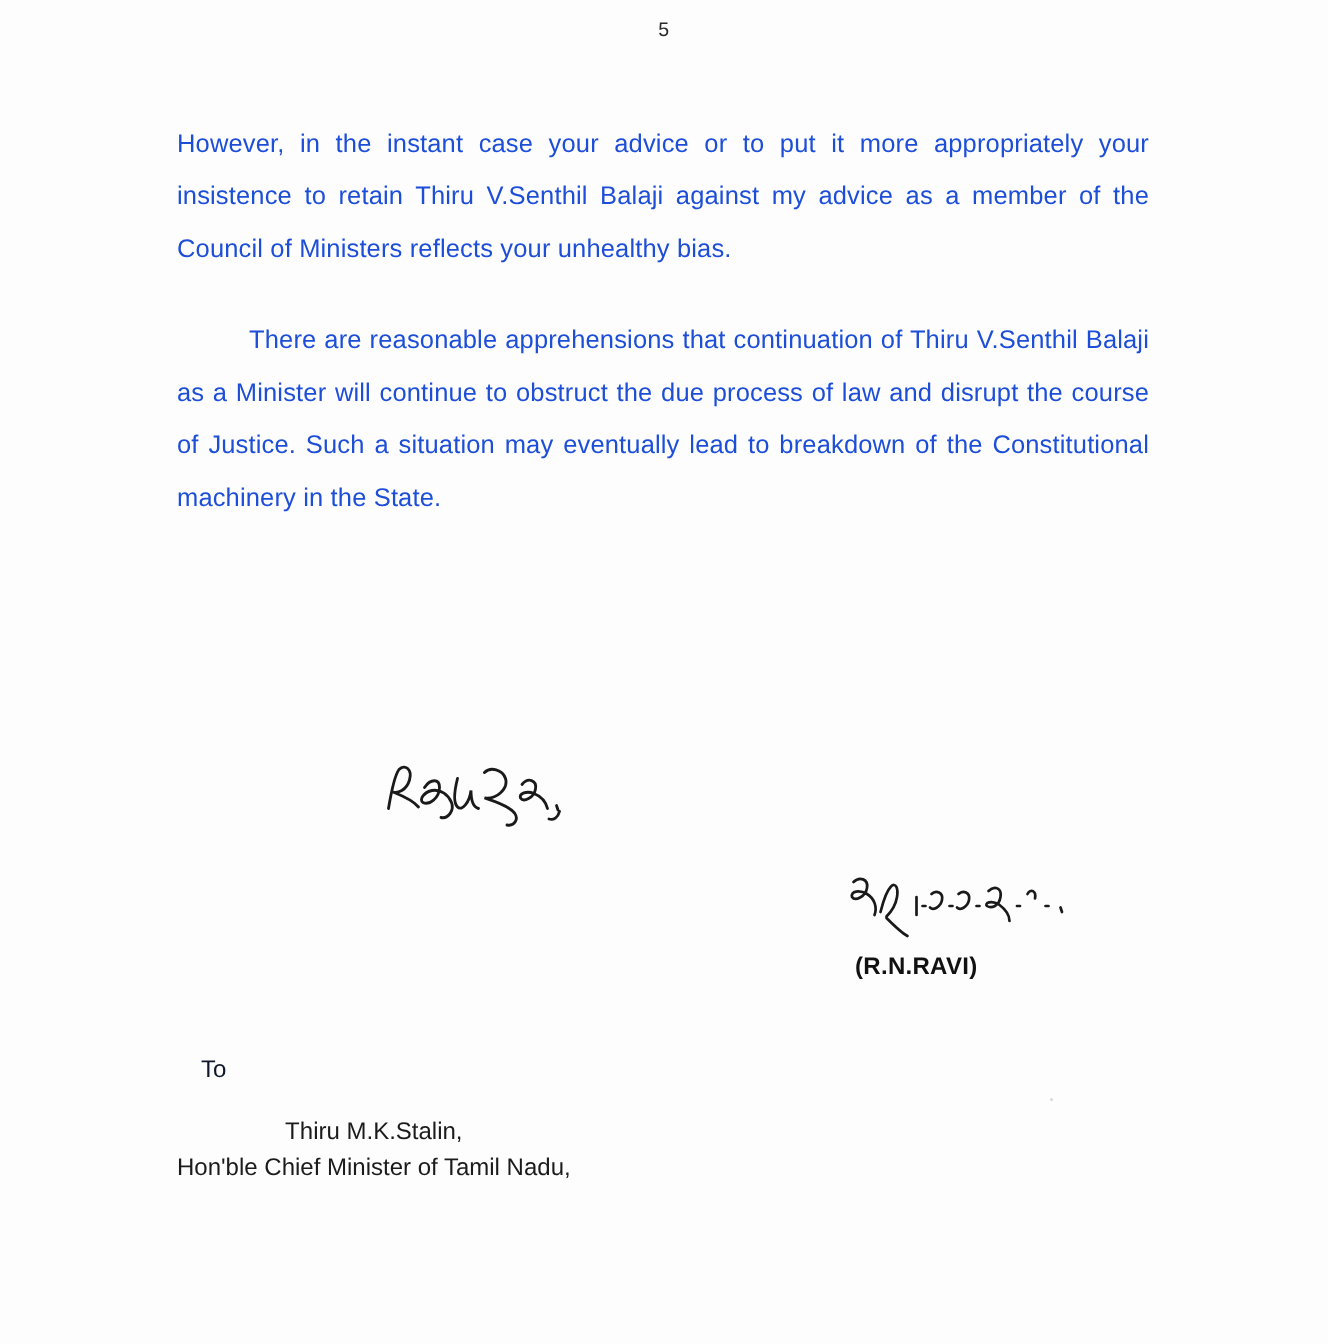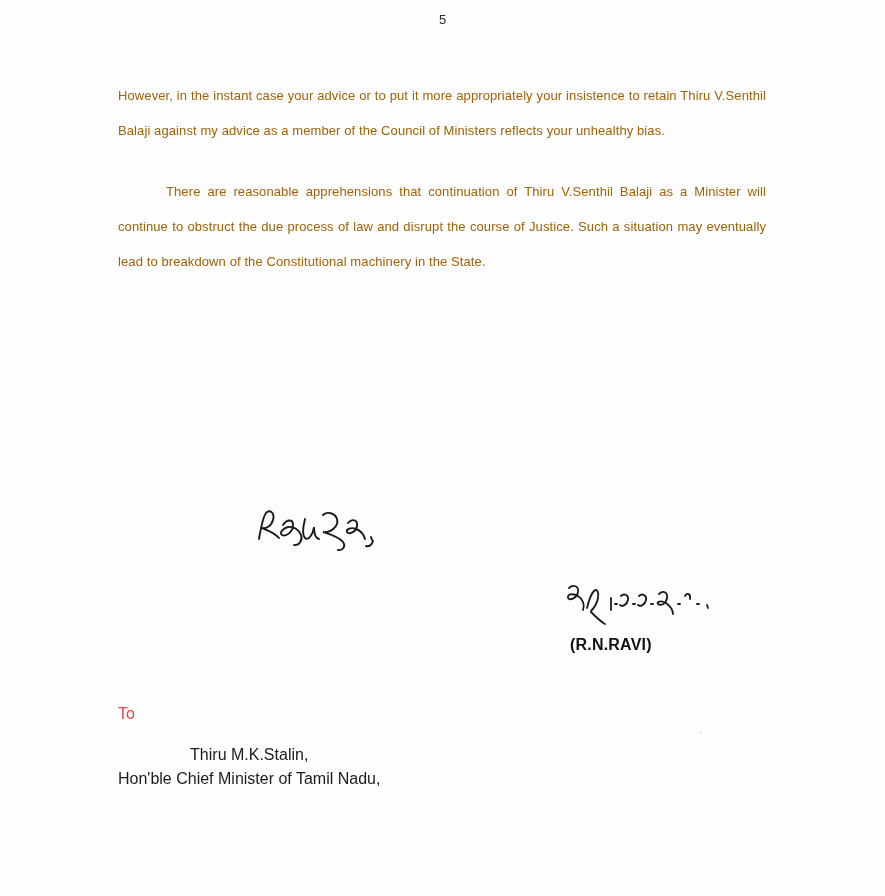--- a/index.html
+++ b/index.html
@@ -30,25 +30,25 @@
     font-size: 13px;
     color: #2a2a2a;
   }
   .body-text {
     position: absolute;
     left: 118px;
     top: 78px;
     width: 648px;
   }
   .para {
-    font-size: 13px;
+    font-size: 17px;
     line-height: 35px;
     text-align: justify;
     text-justify: inter-word;
-    color: #a16207;
+    color: #1d4ed8;
     margin: 0 0 26px 0;
     letter-spacing: 0.1px;
   }
   .para.indent {
     text-indent: 48px;
   }
   .para:last-child {
     margin-bottom: 0;
   }
   .sig-regards {
@@ -77,22 +77,23 @@
     color: #111;
     letter-spacing: 0.2px;
   }
   .to-block {
     position: absolute;
     left: 118px;
     top: 705px;
   }
   .to-label {
     font-size: 16px;
-    color: #ef4444;
+    color: #0f172a;
     margin-bottom: 20px;
+    margin-left: 16px;
   }
   .addr-line {
     font-size: 16px;
     line-height: 24px;
     color: #1b1b1b;
     text-align: center;
   }
   .speck {
     position: absolute;
     width: 2px;

